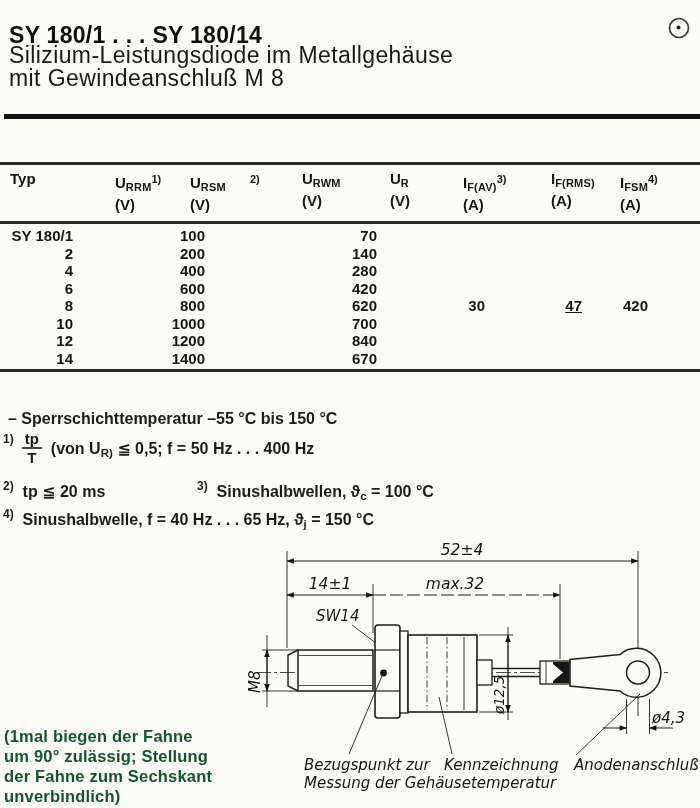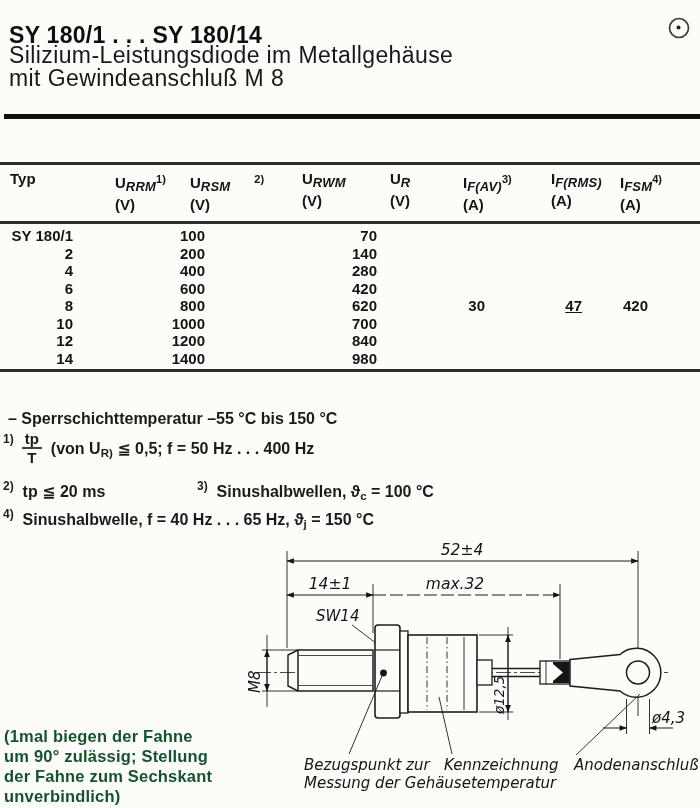--- a/index.html
+++ b/index.html
@@ -22,21 +22,21 @@
   .corner-mark{ position:absolute; left:666px; top:15px; }
   .rule-thick{ position:absolute; left:4px; right:0; top:114px; height:5px; background:#101010; }
 
   
   .t-rule{ position:absolute; left:0; right:0; height:2.5px; background:#2c2c2c; }
   .t-rule.r1{ top:162px; }
   .t-rule.r2{ top:221px; }
   .t-rule.r3{ top:369px; }
   .th{ position:absolute; top:170px; font-size:15px; font-weight:bold; line-height:18px; white-space:nowrap;}
   .th .unit{ display:block; font-weight:bold; }
-  .th sub{ font-size:13px; vertical-align:-3px; letter-spacing:.2px;font-style:italic;}
+  .th sub{ font-size:11px; vertical-align:-3px; letter-spacing:.2px;}
   .th sup{ font-size:11px; vertical-align:5px; }
   .sup-gap{ margin-left:24px; }
   .trow{ position:absolute; left:0; width:700px; height:18px; font-size:15px; font-weight:bold; }
   .trow span, .tshared span{ position:absolute; white-space:nowrap; }
   .c-typ{ right:627px; }
   .c-urrm{ right:495px; }
   .c-urwm{ right:323px; }
   .tshared{ position:absolute; left:0; top:297px; width:700px; height:18px; font-size:15px; font-weight:bold; }
   .s-ifav{ right:215px; } .s-ifrms{ right:118px;text-decoration:underline; } .s-ifsm{ right:52px; }
 
@@ -149,21 +149,21 @@
     <span class="c-urwm">700</span>
   </div>
   <div class="trow" style="top:332px">
     <span class="c-typ">12</span>
     <span class="c-urrm">1200</span>
     <span class="c-urwm">840</span>
   </div>
   <div class="trow" style="top:350px">
     <span class="c-typ">14</span>
     <span class="c-urrm">1400</span>
-    <span class="c-urwm">980</span>
+    <span class="c-urwm">670</span>
   </div>
 
   <div class="tshared">
     <span class="s-ifav">30</span>
     <span class="s-ifrms">47</span>
     <span class="s-ifsm">420</span>
   </div>
 
   <div class="note note-temp">– Sperrschichttemperatur –55 °C bis 150 °C</div>
 

